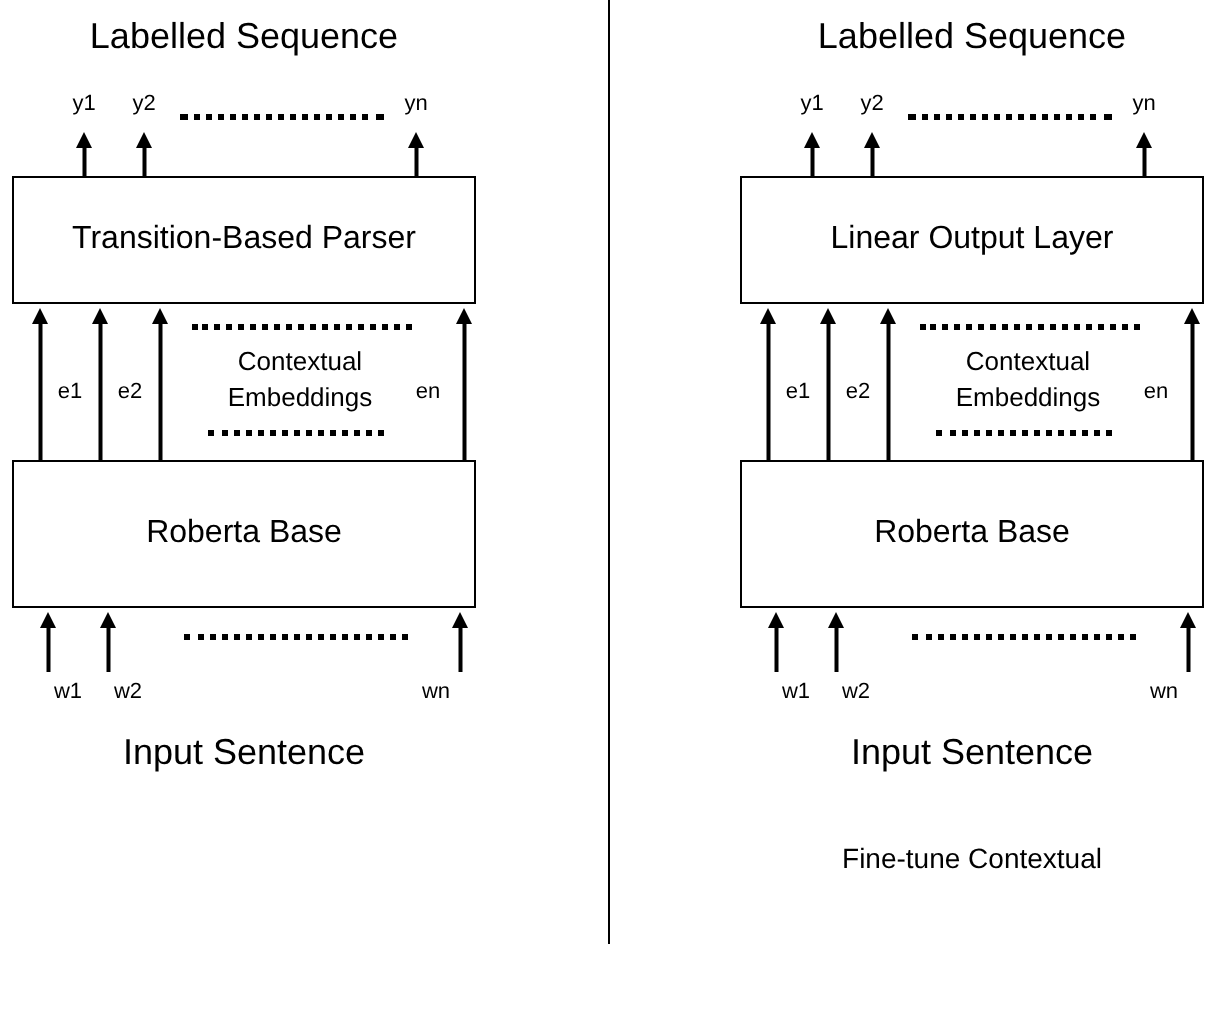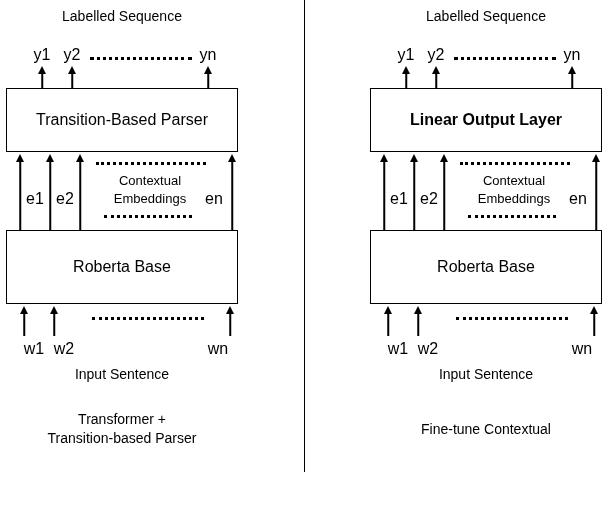--- a/index.html
+++ b/index.html
@@ -25,26 +25,26 @@
   .panel.right { left: 308px; }
   .inner { position: absolute; top: 0; width: 232px; height: 472px; }
   .panel.left  .inner { left: 6px; }
   .panel.right .inner { left: 62px; }
 
   .hdr, .ftr {
     position: absolute;
     left: 0;
     width: 232px;
     text-align: center;
-    font-size: 14px;
+    font-size: 18px;
     white-space: nowrap;
   }
   .tok {
     position: absolute;
-    font-size: 16px;
+    font-size: 11px;
     transform: translateX(-50%);
     white-space: nowrap;
   }
   .arrow {
     position: absolute;
     width: 12px;
     transform: translateX(-50%);
   }
   .arrow::before {
     content: "";
@@ -156,43 +156,39 @@
       <div class="arrow" style="left:48px; top:306px; height:30px;"></div>
       <div class="arrow" style="left:224px; top:306px; height:30px;"></div>
       <div class="dots" style="left:86px; top:317px; width:112px;"></div>
 
       <span class="tok" style="left:28px; top:340px;">w1</span>
       <span class="tok" style="left:58px; top:340px;">w2</span>
       <span class="tok" style="left:212px; top:340px;">wn</span>
 
       <div class="ftr" style="top:366px;">Input Sentence</div>
 
-      <div class="panel-caption" style="top:410px;">
-        <div>Transformer +</div>
-        <div>Transition-based Parser</div>
-      </div>
     </div>
   </div>
 
   <div class="divider"></div>
 
   <div class="panel right">
     <div class="inner">
       <div class="hdr" style="top:8px;">Labelled Sequence</div>
 
       <span class="tok" style="left:36px; top:46px;">y1</span>
       <span class="tok" style="left:66px; top:46px;">y2</span>
       <span class="tok" style="left:202px; top:46px;">yn</span>
       <div class="dots" style="left:84px; top:57px; width:102px;"></div>
 
       <div class="arrow" style="left:36px; top:66px; height:22px;"></div>
       <div class="arrow" style="left:66px; top:66px; height:22px;"></div>
       <div class="arrow" style="left:202px; top:66px; height:22px;"></div>
 
-      <div class="box" style="top:88px; height:62px;font-weight:bold;">
+      <div class="box" style="top:88px; height:62px;">
         <span>Linear Output Layer</span>
       </div>
 
       <div class="arrow" style="left:14px; top:154px; height:76px;"></div>
       <div class="arrow" style="left:44px; top:154px; height:76px;"></div>
       <div class="arrow" style="left:74px; top:154px; height:76px;"></div>
       <div class="arrow" style="left:226px; top:154px; height:76px;"></div>
       <div class="dots" style="left:90px; top:162px; width:110px;"></div>
 
       <span class="tok" style="left:29px; top:190px;">e1</span>

